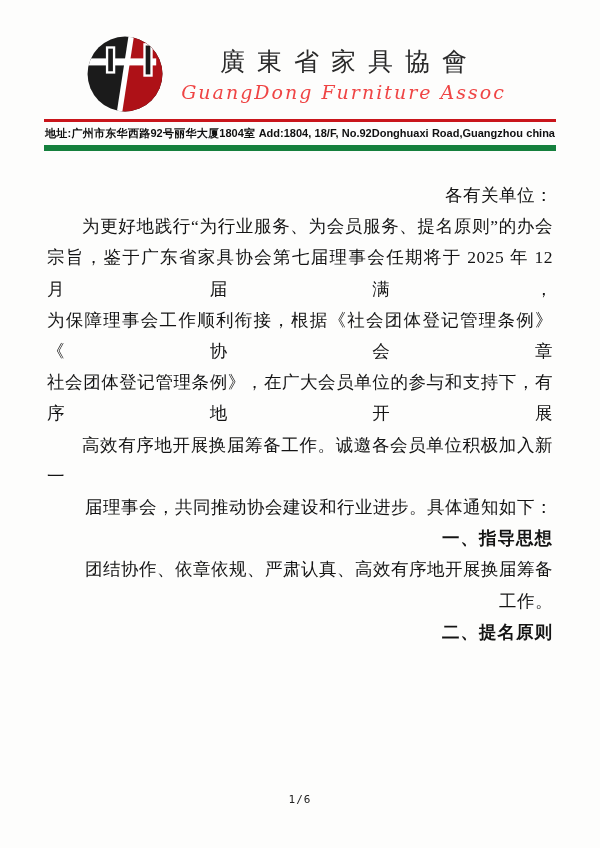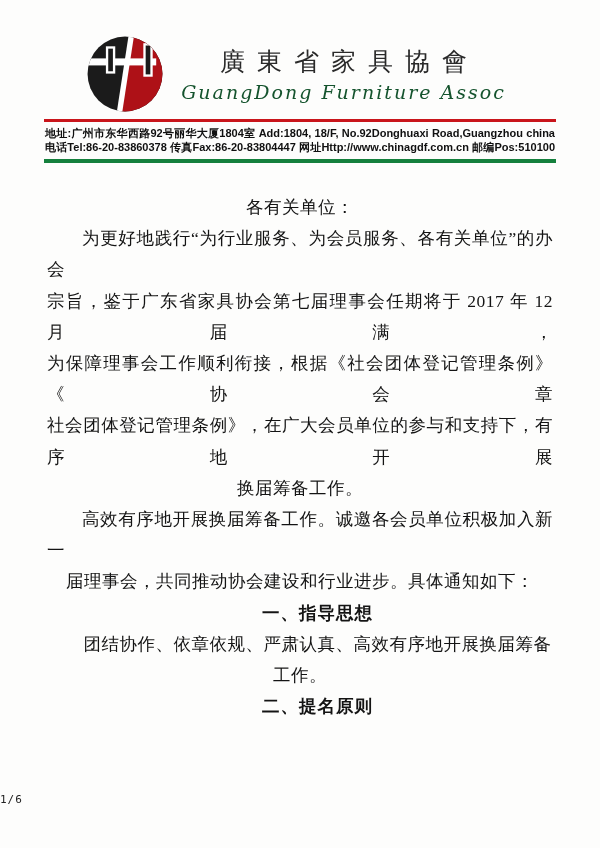--- a/index.html
+++ b/index.html
@@ -21,55 +21,55 @@
   .logo { flex: 0 0 auto; }
   .brand-text { text-align: center; }
   .brand-cn {
     font-family: "Liberation Serif", "DejaVu Serif", serif;
     font-size: 25px; letter-spacing: 12px; color: #2a2a2a;
     white-space: nowrap; margin-left: 12px;
   }
   .brand-en {
     font-family: "DejaVu Serif", "Liberation Serif", serif;
     font-style: italic; font-size: 19px; letter-spacing: 2px;
-    color: #14532d; margin-top: 3px; white-space: nowrap;
+    color: #ef4444; margin-top: 3px; white-space: nowrap;
   }
   .contact {
     margin: 5px 44px 0 44px;
     border-top: 3px solid #c9151b;
-    border-bottom: 4px solid #15803d;
+    border-bottom: 6px solid #15803d;
     padding: 4px 1px 5px 1px;
     font-family: "Liberation Sans", "DejaVu Sans", sans-serif;
     font-weight: bold; font-size: 11px; line-height: 14px;
     color: #101010; white-space: nowrap;
   }
   .contact-line { text-align: justify; text-align-last: justify; }
 
   
   .doc-title {
     margin: 23px 40px 0 40px;
     font-family: "Liberation Sans", "DejaVu Sans", sans-serif;
     font-size: 21px; font-weight: bold; text-align: center;
     letter-spacing: 1px; color: #0e0e0e; white-space: nowrap;
   }
 
   
   .body-text { margin: 29px 47px 0 47px; font-size: 17.5px; color: #141414; }
-  .ln { line-height: 31.2px; text-align: center; letter-spacing: 0.5px; }
+  .ln { line-height: 31.2px; text-align: right; letter-spacing: 0.5px; }
   .fill { text-align: justify; text-align-last: justify; }
   .ind { text-indent: 2em; }
   .hd {
     font-family: "Liberation Sans", "DejaVu Sans", sans-serif;
     font-weight: bold; margin-top: 0; letter-spacing: 1px;
   }
 
   
   .page-number {
     position: absolute; left: 0; right: 0; top: 793px;
-    text-align: left;
+    text-align: center;
     font-family: "DejaVu Sans Mono", "Liberation Mono", monospace;
     font-size: 11px; letter-spacing: 1px; color: #222;
   }
 </style>
 </head>
 <body>
 
 <div class="page">
 
   <header>
@@ -90,32 +90,30 @@
         </g>
       </svg>
       <div class="brand-text">
         <div class="brand-cn">廣東省家具協會</div>
         <div class="brand-en">GuangDong Furniture Assoc</div>
       </div>
     </div>
 
     <div class="contact">
       <div class="contact-line">地址:广州市东华西路92号丽华大厦1804室  Add:1804, 18/F, No.92Donghuaxi Road,Guangzhou china</div>
-      <div class="contact-line">电话Tel:86-20-83860378  传真Fax:86-20-83804447  网址Http://www.chinagdf.com.cn  邮编Pos:510100</div>
     </div>
   </header>
 
 
   <main class="body-text">
     <div class="ln">各有关单位：</div>
-    <div class="ln ind fill">为更好地践行“为行业服务、为会员服务、各有关单位”的办会</div>
-    <div class="ln fill">宗旨，鉴于广东省家具协会第七届理事会任期将于 2017 年 12 月届满，</div>
+    <div class="ln ind fill">为更好地践行“为行业服务、为会员服务、提名原则”的办会</div>
+    <div class="ln fill">宗旨，鉴于广东省家具协会第七届理事会任期将于 2025 年 12 月届满，</div>
     <div class="ln fill">为保障理事会工作顺利衔接，根据《社会团体登记管理条例》《协会章</div>
     <div class="ln fill">社会团体登记管理条例》，在广大会员单位的参与和支持下，有序地开展</div>
-    <div class="ln">换届筹备工作。</div>
     <div class="ln ind fill">高效有序地开展换届筹备工作。诚邀各会员单位积极加入新一</div>
     <div class="ln">届理事会，共同推动协会建设和行业进步。具体通知如下：</div>
     <div class="ln ind hd">一、指导思想</div>
     <div class="ln ind">团结协作、依章依规、严肃认真、高效有序地开展换届筹备工作。</div>
     <div class="ln ind hd">二、提名原则</div>
 
   </main>
 
   <footer class="page-number">1/6</footer>
 </div>

